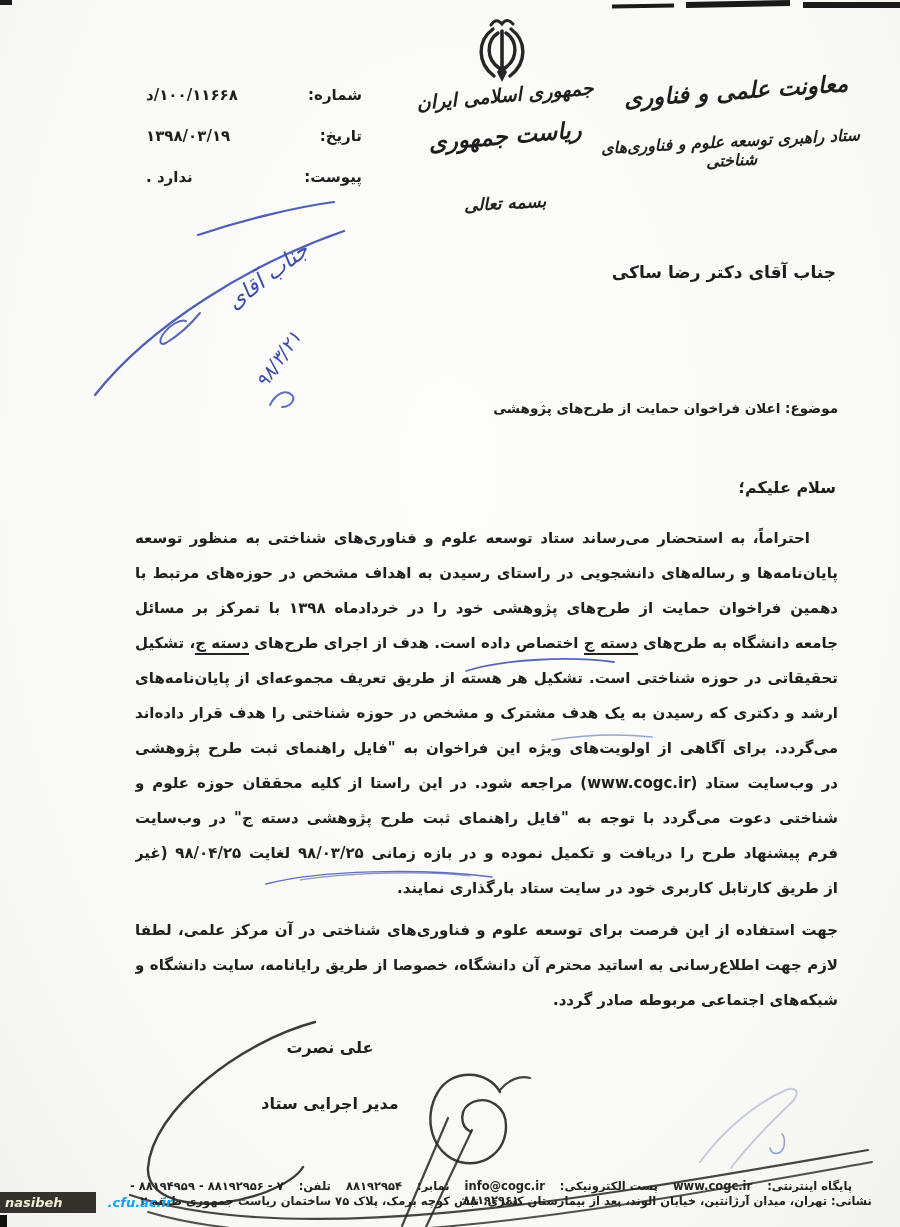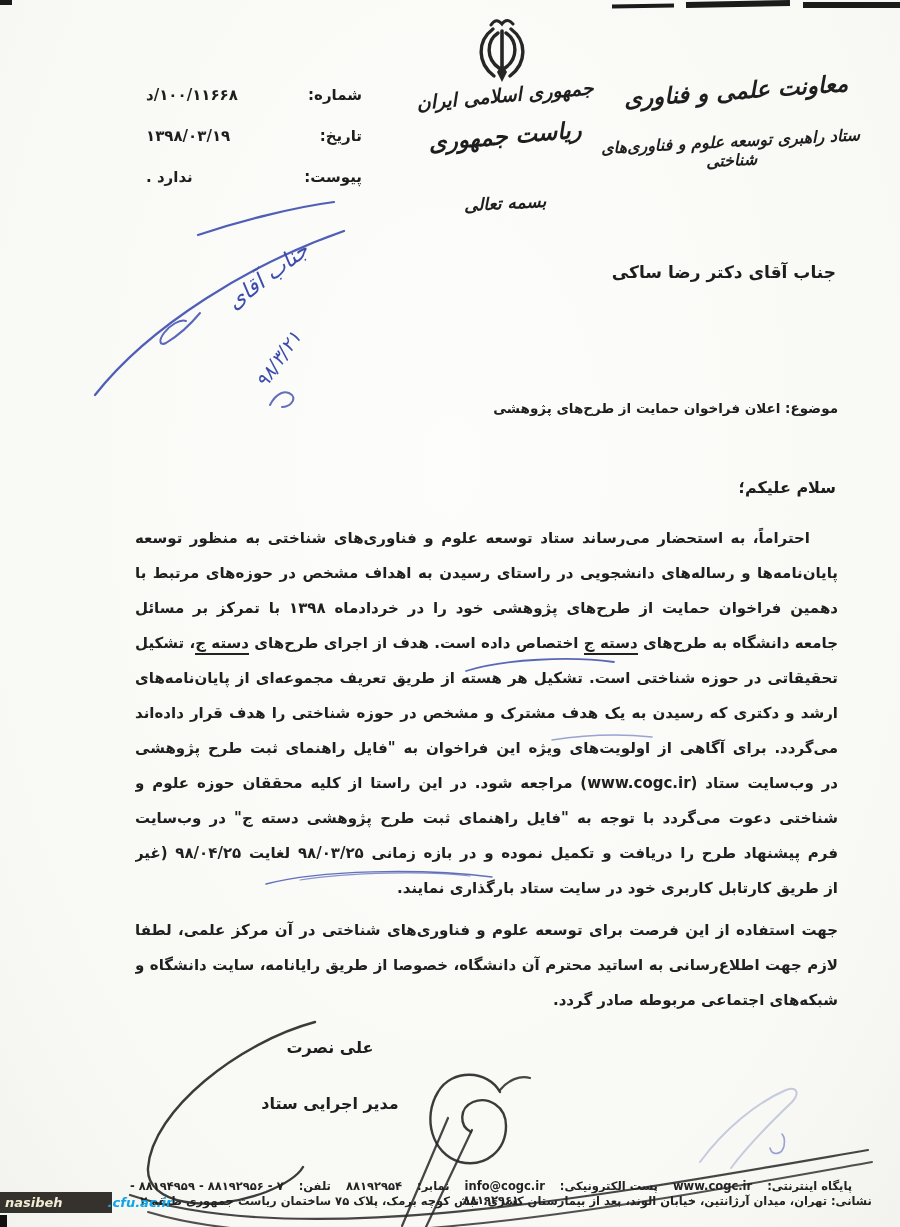--- a/index.html
+++ b/index.html
@@ -43,21 +43,21 @@
 
   .sig-name  { left:235px; top:1038px; width:190px; text-align:center; font-weight:bold; font-size:16px; }
   .sig-title { left:218px; top:1094px; width:224px; text-align:center; font-weight:bold; font-size:16px; }
 
   .footer1 { left:138px; right:26px; top:1150px; text-align:center; font-weight:bold; font-size:11.5px; color:#232323;margin-top:44px; }
   .footer2 { left:104px; right:22px; top:1179px; text-align:center; font-weight:bold; font-size:11.5px; color:#232323; }
   .footer2 span { margin-left:11px; }
   .footer2 span:last-child { margin-left:0; }
   .ltr { direction:ltr; unicode-bidi:embed; }
 
-  .wm { left:0; top:1192px; width:112px; height:21px; background:#35312c;
+  .wm { left:0; top:1192px; width:96px; height:21px; background:#35312c;
         display:flex; align-items:center; padding:0 5px; direction:ltr;
         font-style:italic; font-weight:bold; font-size:13px; box-sizing:border-box; }
   .wm .p1 { color:#f3ecd4; } .wm .p2 { color:#0ea5e9;margin-left:45px; }
   .corner { left:0; top:1215px; width:7px; height:12px; background:#101010; }
 
   svg { position:absolute; pointer-events:none; }
   .ink-blue  { stroke:#3c4cae; fill:none; stroke-linecap:round; }
   .ink-black { stroke:#262626; fill:none; stroke-linecap:round; }
 </style>
 </head>

